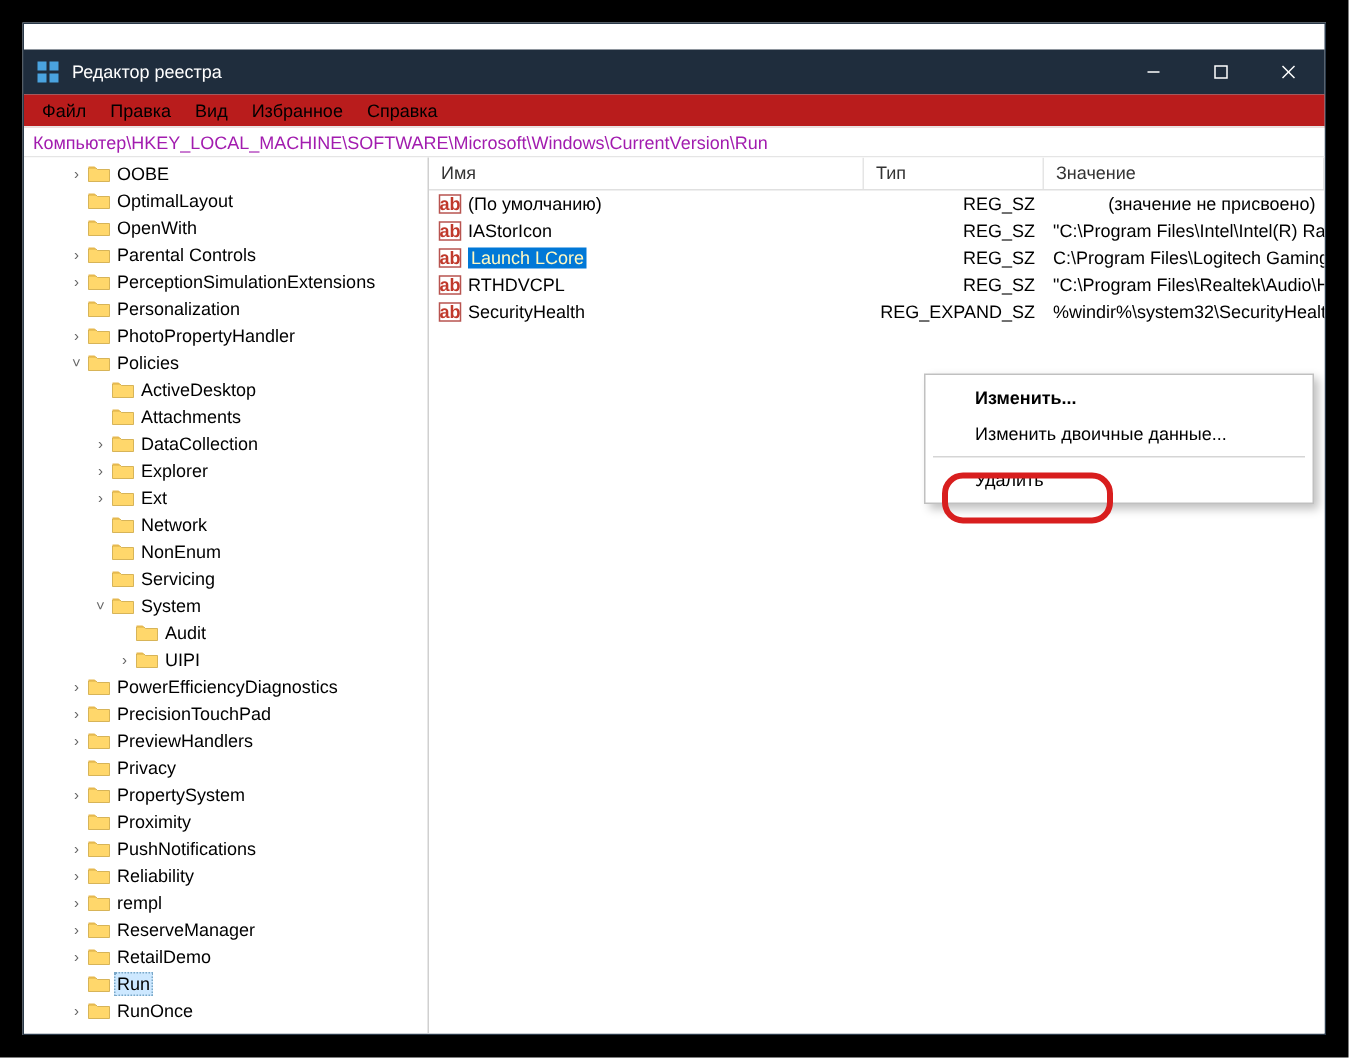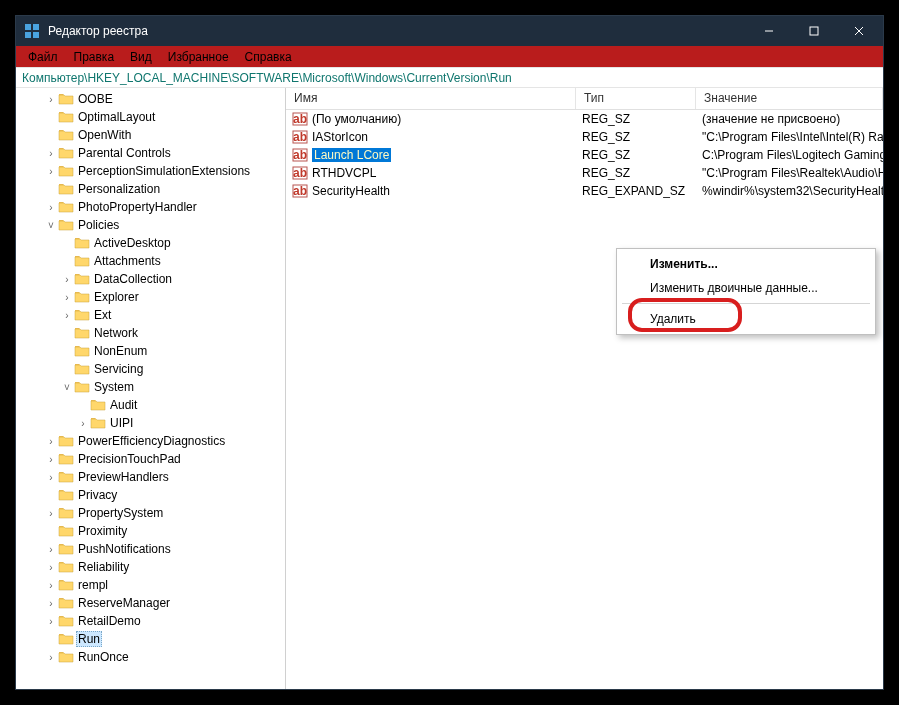--- a/index.html
+++ b/index.html
@@ -1,47 +1,47 @@
 <!DOCTYPE html>
 <html><head>
 <meta charset="utf-8">
 <style>
 * { margin: 0; padding: 0; box-sizing: border-box; font-family: "Segoe UI", Tahoma, sans-serif; font-size: 12px; }
 body { background: #000; width: 899px; height: 705px; padding: 15px; overflow: hidden; }
 .window { background: #fff; width: 100%; height: 100%; display: flex; flex-direction: column; border: 1px solid #2b3a4a; }
-.titlebar { background: #1f2d3d; color: #fff; height: 30px; display: flex; align-items: center; padding: 0 2px 0 8px; }
+.titlebar { background: #1f2d3d; color: #fff; height: 30px; display: flex; align-items: center; padding: 0 2px 0 8px; margin-top: 17px; }
 .titlebar .app-icon { width: 16px; height: 16px; margin-right: 8px; display:inline-flex; align-items:center; justify-content:center;}
 .titlebar .title { flex: 1; font-size: 12px; }
 .titlebar .win-btns { display: flex; }
 .titlebar .win-btn { width: 45px; height: 30px; display: flex; align-items: center; justify-content: center; color: #fff; }
 .menubar { background: #b91c1c; height: 22px; display: flex; align-items: center; padding: 0 4px; border-bottom: 1px solid #e5e5e5; }
 .menubar .menu-item { padding: 2px 8px; cursor: default; }
-.addressbar { background: #fff; height: 20px; display: flex; align-items: center; padding: 2px 6px; border-bottom: 1px solid #e5e5e5; font-size: 12px; color: #0f766e; }
+.addressbar { background: #fff; height: 20px; display: flex; align-items: center; padding: 2px 6px; border-bottom: 1px solid #e5e5e5; font-size: 12px; color: #a21caf; }
 .content { flex: 1; display: flex; min-height: 0; }
 .tree { width: 270px; border-right: 1px solid #d0d0d0; overflow: hidden; padding: 2px 0; background:#fff;}
 .tree-inner { padding-left: 4px; }
 .tree-item { display: flex; align-items: center; height: 18px; padding-left: var(--ind, 0px); white-space: nowrap; cursor: default; }
 .tree-item .exp { width: 14px; text-align: center; color: #666; font-size: 10px; display:inline-block;}
 .tree-item .folder { width: 16px; height: 14px; margin-right: 2px; display:inline-flex; align-items:center; justify-content:center;}
 .tree-item .lbl { padding: 0 2px; }
 .tree-item.sel .lbl { background: #cde8ff; border: 1px dotted #7aa7c7; padding: 0 1px; }
 .listview { flex: 1; background: #fff; position: relative; overflow:hidden;}
 .lv-header { display: flex; height: 22px; border-bottom: 1px solid #e0e0e0; }
 .lv-header .col { padding: 3px 8px; border-right: 1px solid #e5e5e5; color: #333; font-size:12px;}
 .lv-header .c-name { width: 290px; }
 .lv-header .c-type { width: 120px; }
 .lv-header .c-val { flex: 1; }
 .lv-row { display: flex; align-items: center; height: 18px; }
-.lv-row .cell { padding: 0 6px; white-space: nowrap; overflow: hidden; }
+.lv-row .cell { padding: 0 6px; white-space: nowrap; overflow: hidden; text-align: right; }
 .lv-row .c-name { width: 290px; display: flex; align-items: center; gap: 4px; }
 .lv-row .c-type { width: 120px; }
 .lv-row .c-val { flex: 1; }
 .lv-row.sel .name-text { background: #0078d7; color: #fef9c3; padding: 0 2px; }
 .val-icon { width:16px; height:16px; display:inline-flex; align-items:center; justify-content:center; flex-shrink:0;}
-.ctx-menu { position: absolute; left: 330px; top: 160px; width: 260px; background: #fff; border: 1px solid #c0c0c0; box-shadow: 3px 3px 6px rgba(0,0,0,0.25); padding: 3px; z-index: 10; }
+.ctx-menu { position: absolute; left: 330px; top: 144px; width: 260px; background: #fff; border: 1px solid #c0c0c0; box-shadow: 3px 3px 6px rgba(0,0,0,0.25); padding: 3px; z-index: 10; }
 .ctx-item { height: 24px; display: flex; align-items: center; padding: 0 30px; cursor: default; font-size:12px; position:relative;}
 .ctx-sep { height: 1px; background: #d5d5d5; margin: 3px 2px; }
 .ctx-highlight { position:absolute; left:342px; top:210px; width:114px; height:34px; border: 4px solid #d81e1e; border-radius: 14px; z-index:11; pointer-events:none;}
 .ctx-bold { font-weight:600; }
 svg { display:block; }
 </style>
 </head>
 <body>
 
 <div class="window">

